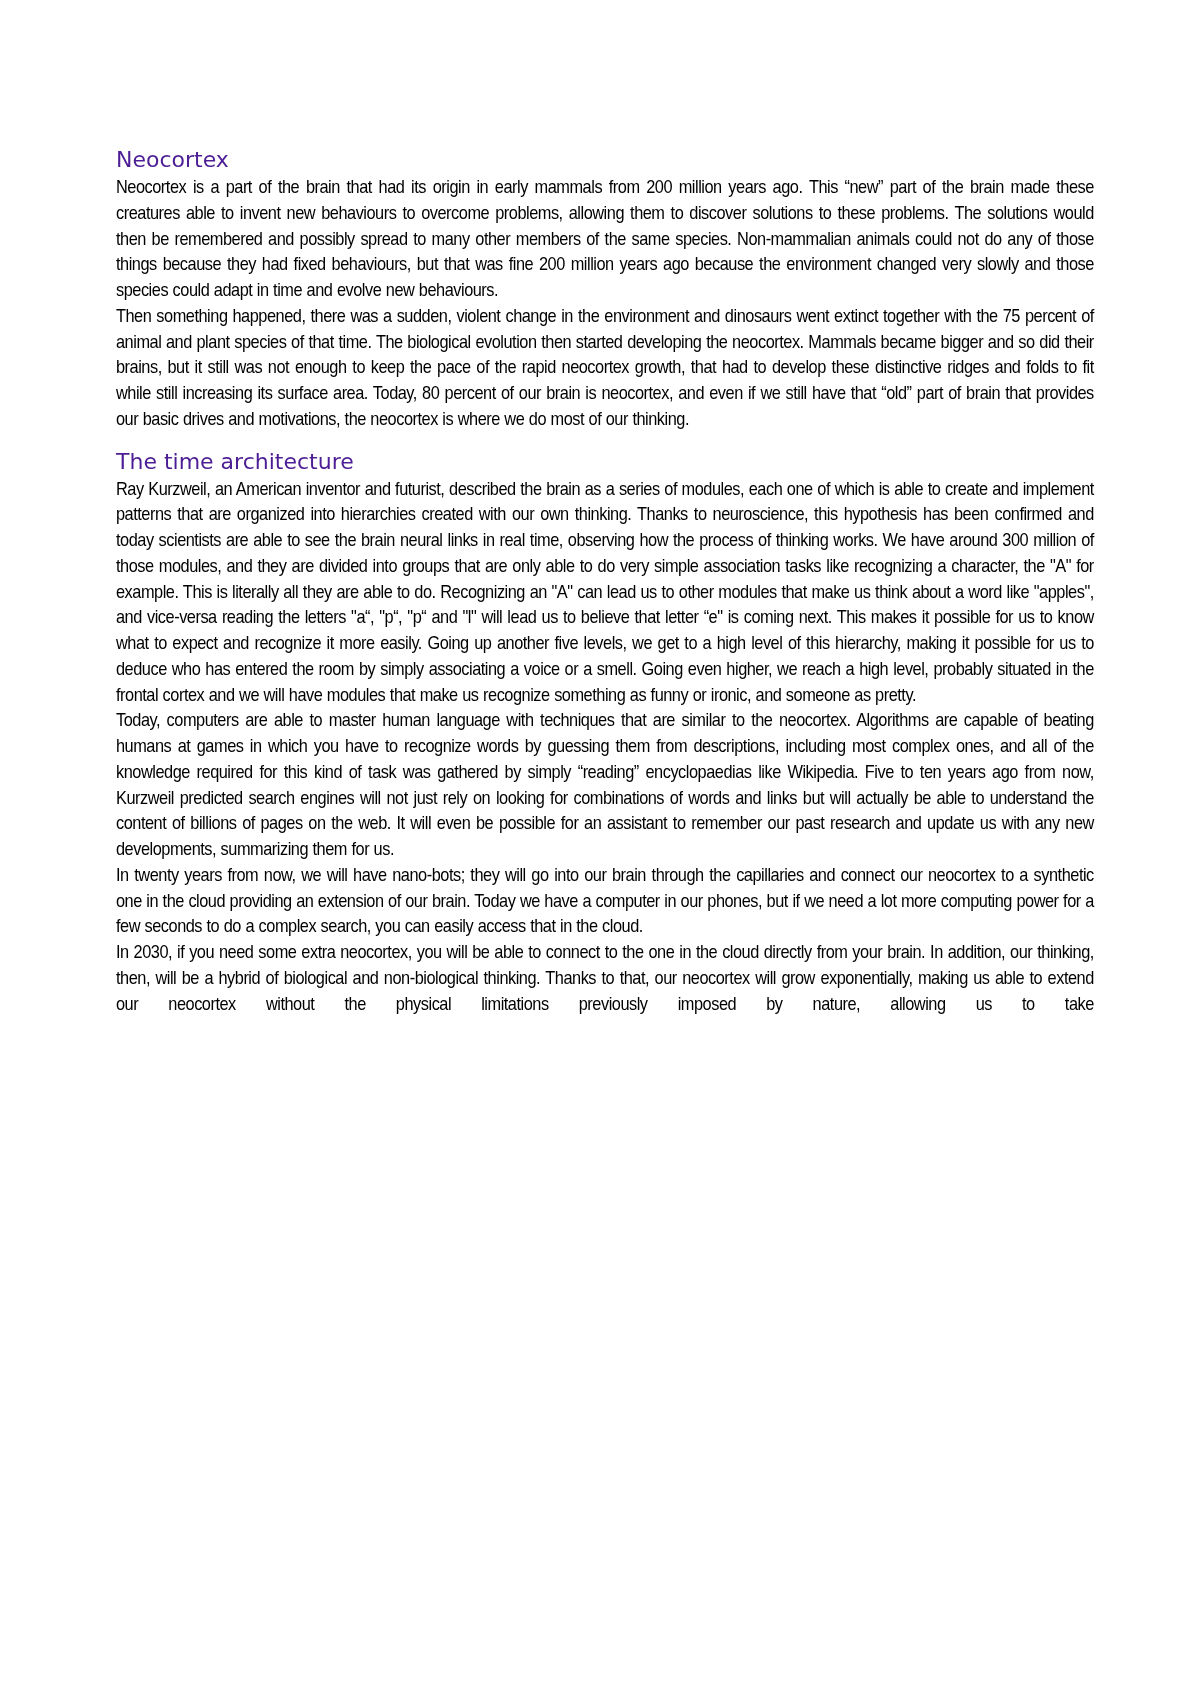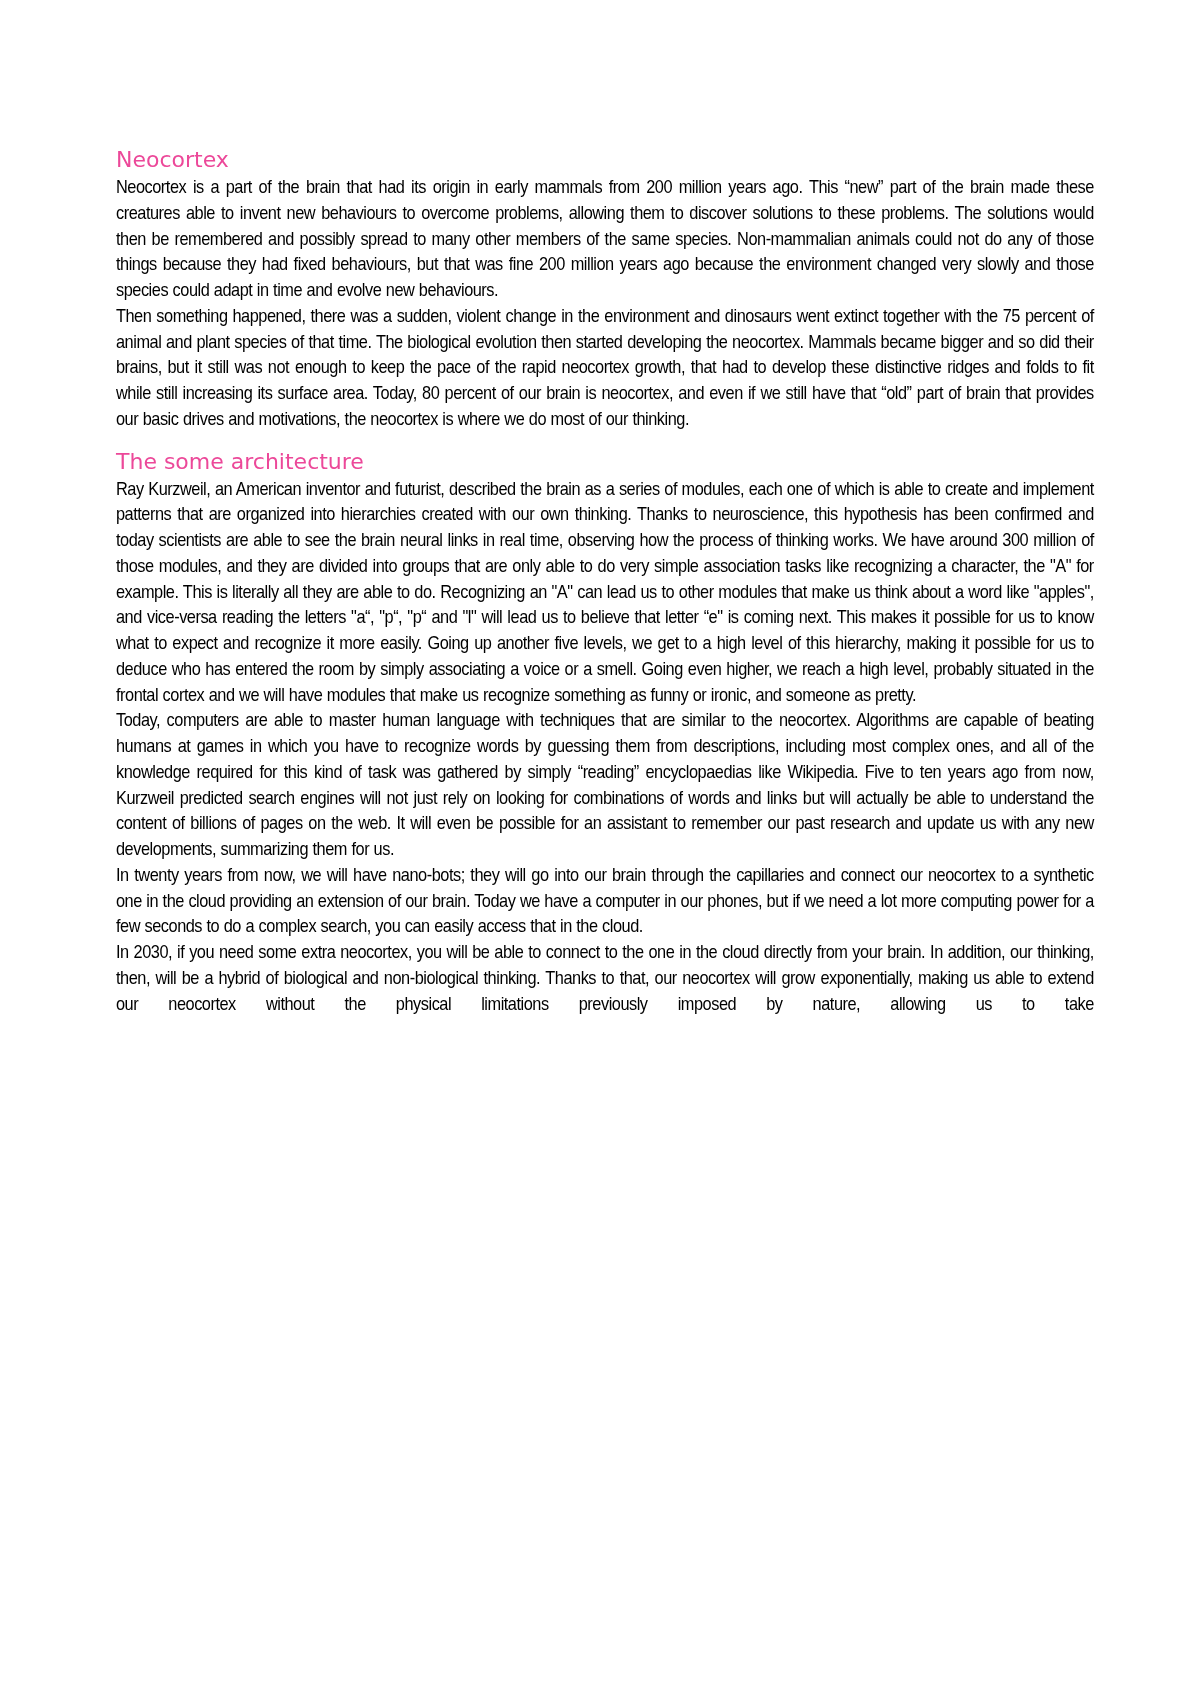--- a/index.html
+++ b/index.html
@@ -27,21 +27,21 @@
     font-weight: normal;
     color: #2F5496;
     margin: 0;
     line-height: 46px;
     letter-spacing: 0.2px;
   }
   .h2 {
     font-family: "DejaVu Sans", sans-serif;
     font-size: 22px;
     font-weight: normal;
-    color: #ec4899;
+    color: #4c1d95;
     margin: 0;
     line-height: 28px;
   }
   .h2.first {
     margin-top: -4px;
   }
   .h2.spaced {
     margin-top: 16px;
   }
   .para {
@@ -64,21 +64,21 @@
 
 <div class="page">
 
   <section>
     <h2 class="h2 first">Neocortex</h2>
     <p class="para" style="margin-bottom: 0px;">Neocortex is a part of the brain that had its origin in early mammals from 200 million years ago. This “new” part of the brain made these creatures able to invent new behaviours to overcome problems, allowing them to discover solutions to these problems. The solutions would then be remembered and possibly spread to many other members of the same species. Non-mammalian animals could not do any of those things because they had fixed behaviours, but that was fine 200 million years ago because the environment changed very slowly and those species could adapt in time and evolve new behaviours.</p>
     <p class="para" style="margin-bottom: 0px;">Then something happened, there was a sudden, violent change in the environment and dinosaurs went extinct together with the 75 percent of animal and plant species of that time. The biological evolution then started developing the neocortex. Mammals became bigger and so did their brains, but it still was not enough to keep the pace of the rapid neocortex growth, that had to develop these distinctive ridges and folds to fit while still increasing its surface area. Today, 80 percent of our brain is neocortex, and even if we still have that “old” part of brain that provides our basic drives and motivations, the neocortex is where we do most of our thinking.</p>
   </section>
 
   <section>
-    <h2 class="h2 spaced">The some architecture</h2>
+    <h2 class="h2 spaced">The time architecture</h2>
     <p class="para" style="margin-bottom: 0px;">Ray Kurzweil, an American inventor and futurist, described the brain as a series of modules, each one of which is able to create and implement patterns that are organized into hierarchies created with our own thinking. Thanks to neuroscience, this hypothesis has been confirmed and today scientists are able to see the brain neural links in real time, observing how the process of thinking works. We have around 300 million of those modules, and they are divided into groups that are only able to do very simple association tasks like recognizing a character, the "A" for example. This is literally all they are able to do. Recognizing an "A" can lead us to other modules that make us think about a word like "apples", and vice-versa reading the letters "a“, "p“, "p“ and "l" will lead us to believe that letter “e" is coming next. This makes it possible for us to know what to expect and recognize it more easily. Going up another five levels, we get to a high level of this hierarchy, making it possible for us to deduce who has entered the room by simply associating a voice or a smell. Going even higher, we reach a high level, probably situated in the frontal cortex and we will have modules that make us recognize something as funny or ironic, and someone as pretty.</p>
   </section>
 
   <section>
     <p class="para" style="margin-bottom: 0px;">Today, computers are able to master human language with techniques that are similar to the neocortex. Algorithms are capable of beating humans at games in which you have to recognize words by guessing them from descriptions, including most complex ones, and all of the knowledge required for this kind of task was gathered by simply “reading” encyclopaedias like Wikipedia. Five to ten years ago from now, Kurzweil predicted search engines will not just rely on looking for combinations of words and links but will actually be able to understand the content of billions of pages on the web. It will even be possible for an assistant to remember our past research and update us with any new developments, summarizing them for us.</p>
     <p class="para" style="margin-bottom: 0px;">In twenty years from now, we will have nano-bots; they will go into our brain through the capillaries and connect our neocortex to a synthetic one in the cloud providing an extension of our brain. Today we have a computer in our phones, but if we need a lot more computing power for a few seconds to do a complex search, you can easily access that in the cloud.</p>
     <p class="para last-line-clip" style="margin-bottom: 0px;">In 2030, if you need some extra neocortex, you will be able to connect to the one in the cloud directly from your brain. In addition, our thinking, then, will be a hybrid of biological and non-biological thinking. Thanks to that, our neocortex will grow exponentially, making us able to extend our neocortex without the physical limitations previously imposed by nature, allowing us to take</p>
   </section>
 </div>
 

